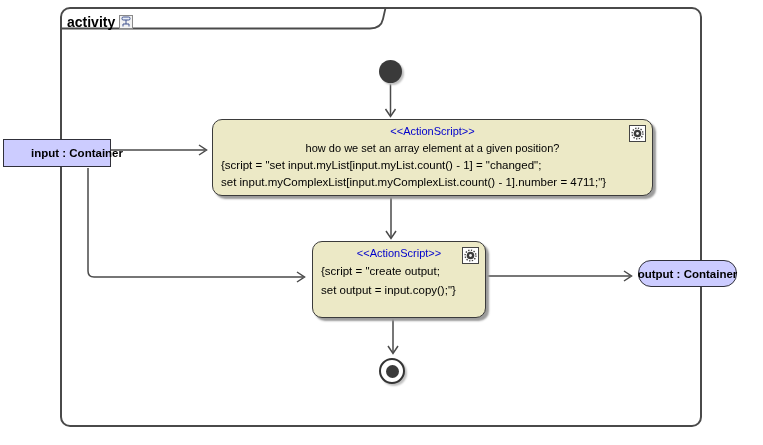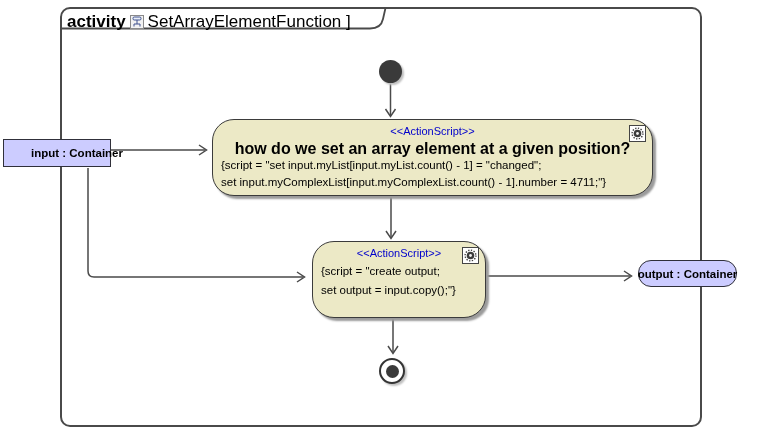--- a/index.html
+++ b/index.html
@@ -8,34 +8,34 @@
     font-family:"Liberation Sans",sans-serif;color:#000;overflow:hidden;
   }
   
   .frame{
     position:absolute;left:60px;top:7px;width:638px;height:416px;
     border:2px solid #4a4a4a;border-radius:10px;background:transparent;
   }
   .svg-layer{position:absolute;left:0;top:0;width:763px;height:445px;pointer-events:none;}
   .tab-text{
     position:absolute;left:67px;top:10px;height:24px;display:flex;align-items:center;gap:4px;
-    font-size:17px;white-space:nowrap;
+    font-size:14px;white-space:nowrap;
   }
   .tab-text .kw{font-weight:bold;}
   .tab-icon{
     width:14px;height:14px;background:#f2f2f2;border:1px solid #8a8a8a;
     display:inline-flex;align-items:center;justify-content:center;box-sizing:border-box;
   }
   
   .action{
-    position:absolute;background:#ece9c6;border:1.5px solid #3b3b3b;border-radius:22px;
+    position:absolute;background:#ece9c6;border:1.5px solid #3b3b3b;border-radius:10px;
     box-shadow:3px 3px 2px #9b9b9b;box-sizing:border-box;
   }
   .action .stereo{color:#0000cc;font-size:11px;text-align:center;margin-top:4px;line-height:15px;}
-  .action .atitle{font-weight:bold;font-size:16px;text-align:center;line-height:17px;margin-top:1px;}
+  .action .atitle{font-weight:normal;font-size:11px;text-align:center;line-height:17px;margin-top:1px;}
   .action .script{font-size:11.5px;text-align:left;padding-left:8px;line-height:17px;white-space:nowrap;}
   .gear{
     position:absolute;top:5px;right:6px;width:17px;height:17px;background:#fff;
     border:1px solid #444;box-sizing:border-box;display:flex;align-items:center;justify-content:center;
   }
   
   .param{
     position:absolute;background:#ccccff;border:1.5px solid #30303a;box-sizing:border-box;
     font-weight:bold;font-size:11.5px;display:flex;align-items:center;justify-content:center;
     white-space:nowrap;
@@ -103,21 +103,20 @@
     <span class="kw">activity</span>
     <span class="tab-icon">
       <svg width="12" height="12" viewBox="0 0 12 12">
         <rect x="2" y="1" width="8" height="3" rx="1.2" fill="#e8eef8" stroke="#41538f" stroke-width="1"></rect>
         <line x1="6" y1="4" x2="6" y2="8" stroke="#41538f" stroke-width="1"></line>
         <line x1="3" y1="8" x2="9" y2="8" stroke="#41538f" stroke-width="1"></line>
         <line x1="3" y1="8" x2="3" y2="10.5" stroke="#41538f" stroke-width="1"></line>
         <line x1="9" y1="8" x2="9" y2="10.5" stroke="#41538f" stroke-width="1"></line>
       </svg>
     </span>
-    <span>SetArrayElementFunction ]</span>
   </div>
 
   <div class="initial-node"></div>
 
   <div class="action node1">
     <div class="stereo">&lt;&lt;ActionScript&gt;&gt;</div>
     <div class="atitle">how do we set an array element at a given position?</div>
     <div class="script">{script = "set input.myList[input.myList.count() - 1] = "changed";</div>
     <div class="script">set input.myComplexList[input.myComplexList.count() - 1].number = 4711;"}</div>
     <div class="gear">

